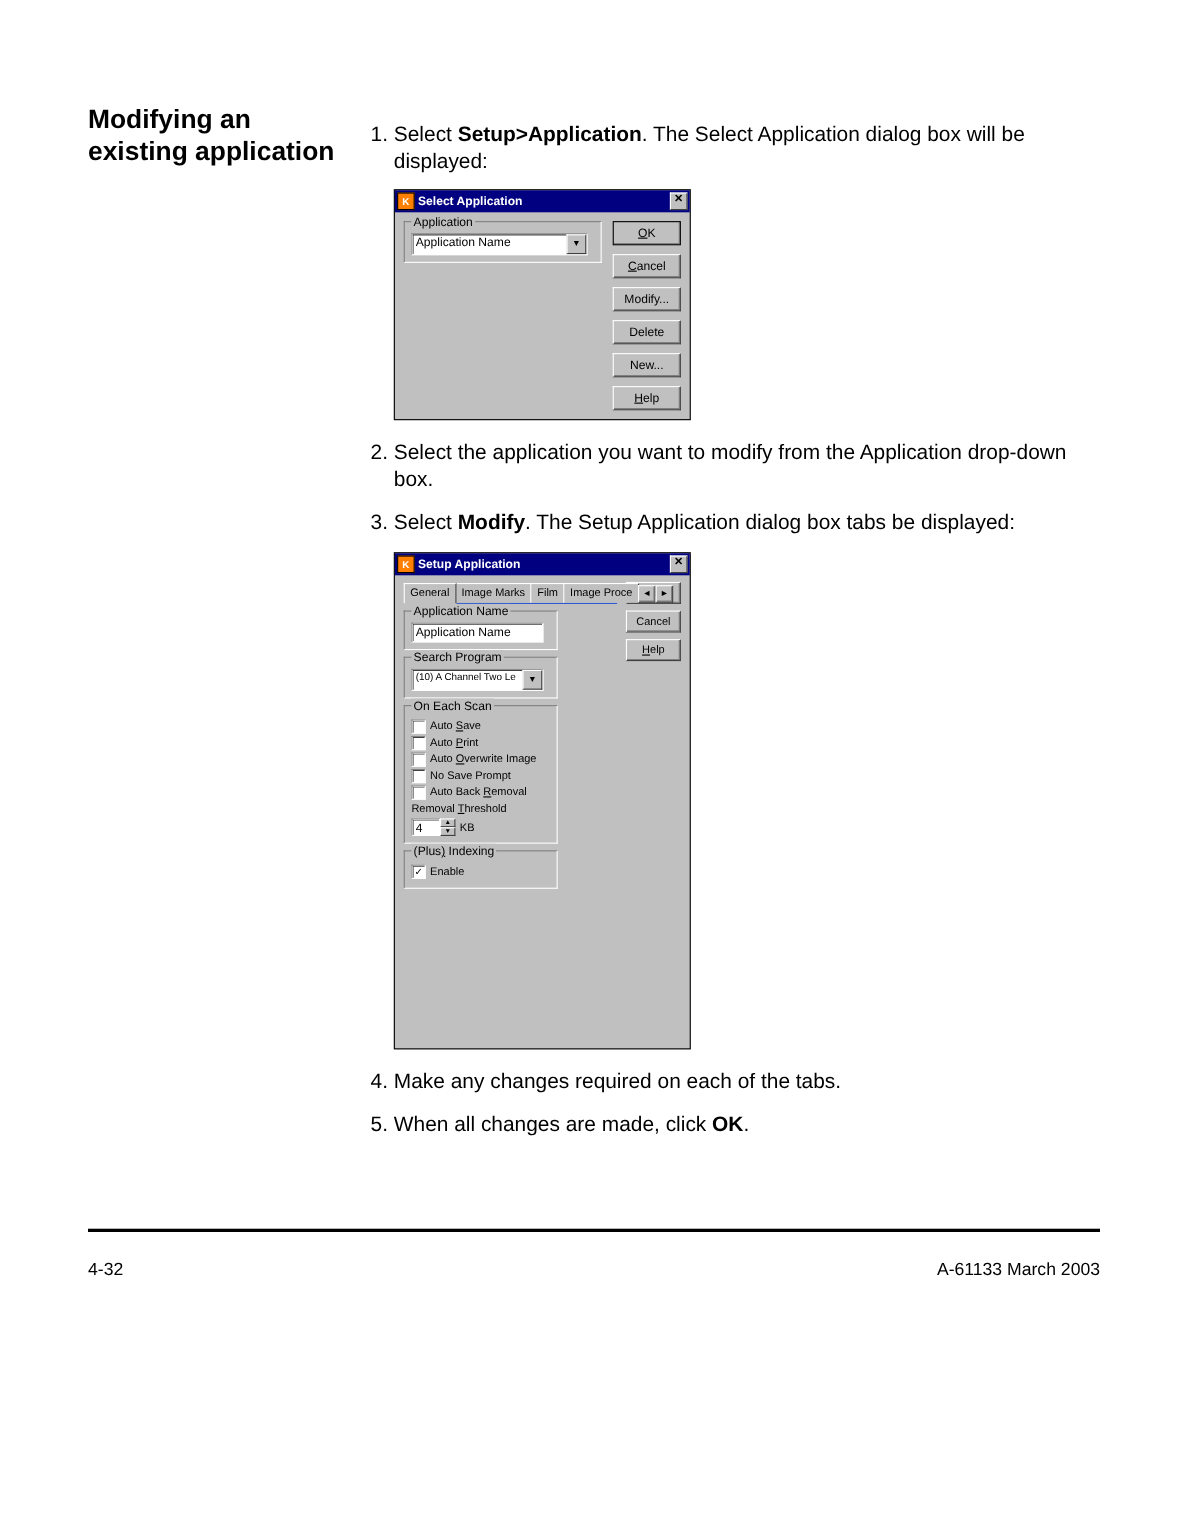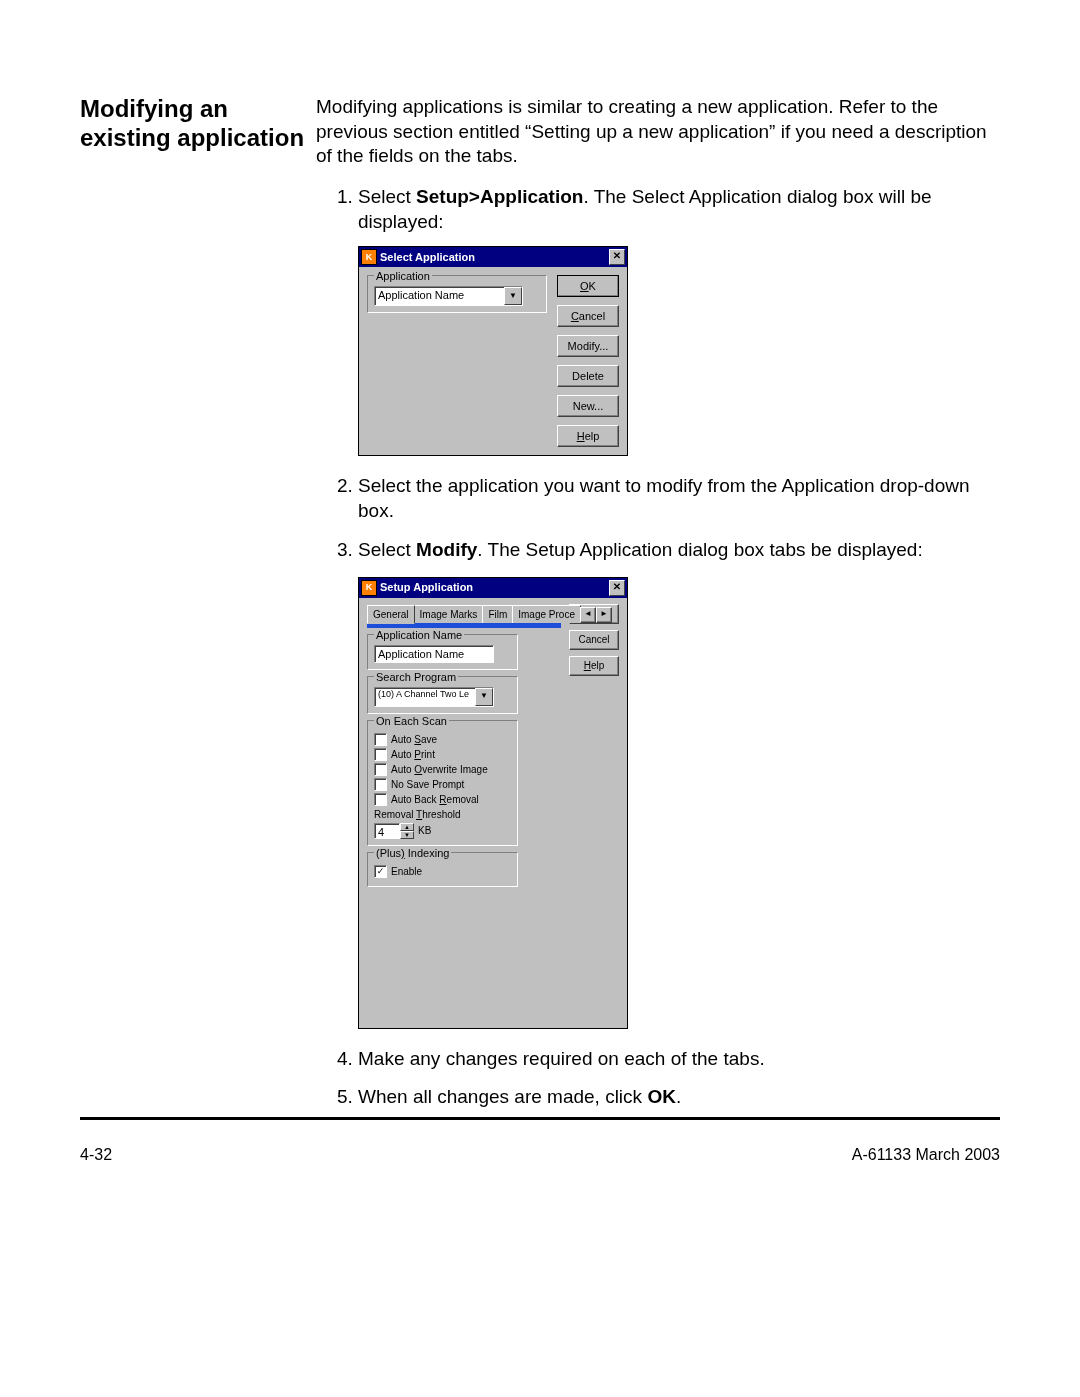--- a/index.html
+++ b/index.html
@@ -86,21 +86,21 @@
     box-shadow: inset -1px -1px 0 #808080;
   }
   .win-button.default {
     border:1px solid #000;
   }
   .groupbox {
     border:1px solid #808080;
     border-top-color:#808080; border-left-color:#808080;
     border-right-color:#fff; border-bottom-color:#fff;
     position:relative;
-    padding:10px 23px 6px 6px;
+    padding:10px 12px 6px 6px;
     font-size:11px;
   }
   .groupbox-title {
     position:absolute; top:-7px; left:6px;
     background:#c0c0c0;
     padding:0 2px;
     font-size:11px;
   }
   .combo {
     display:flex; align-items:stretch;
@@ -134,21 +134,21 @@
 
   
   .dlg2 { width: 268px; }
   .dlg2-body { display:flex; padding:6px 8px 8px 8px; gap:8px; height: 430px; box-sizing:border-box; }
   .dlg2-left { flex:1; min-width:0; }
   .dlg2-right { display:flex; flex-direction:column; gap:6px; }
   .dlg2-right .win-button { width:48px; height:18px; font-size:10px; }
 
   .tabbar {
     display:flex; font-size:10px; align-items:flex-end;
-    border-bottom:5px solid #1d4ed8;
+    border-bottom:1px solid #1d4ed8;
     margin-bottom:6px;
     position:relative;
   }
   .tab {
     padding:2px 5px;
     border:1px solid #808080;
     border-bottom:none;
     background:#c0c0c0;
     margin-right:-1px;
     border-top-color:#fff; border-left-color:#fff; border-right-color:#404040;
@@ -205,21 +205,20 @@
 <body>
 
 <div class="page">
 
   <div class="content-row">
     <div class="heading-col">
       <h2>Modifying an existing application</h2>
     </div>
 
     <div class="body-col">
-      <p>Modifying applications is similar to creating a new application. Refer to the previous section entitled “Setting up a new application” if you need a description of the fields on the tabs.</p>
 
       <ol class="steps">
 
         <li>
           <span>Select </span><span class="strong">Setup&gt;Application</span><span>.  The Select Application dialog box will be displayed:</span>
 
           
           <div class="dialog dlg1" style="margin-top:12px;">
             <div class="titlebar">
               <span class="koda-icon">K</span>

